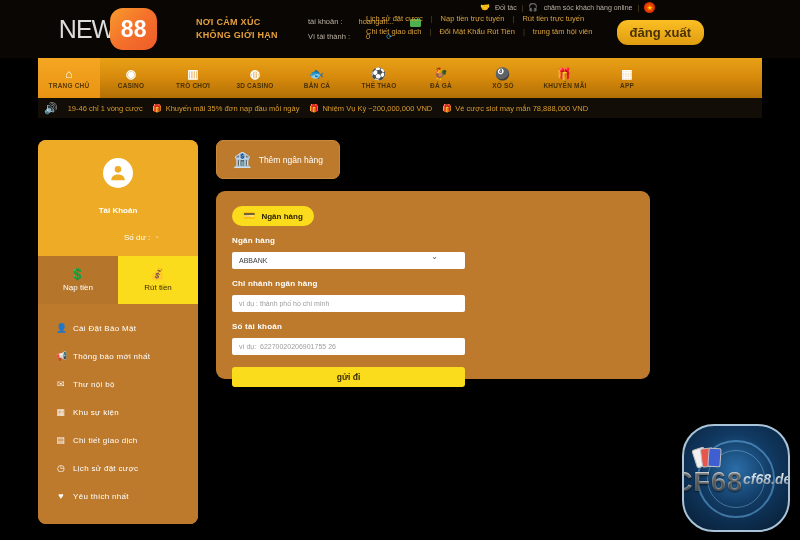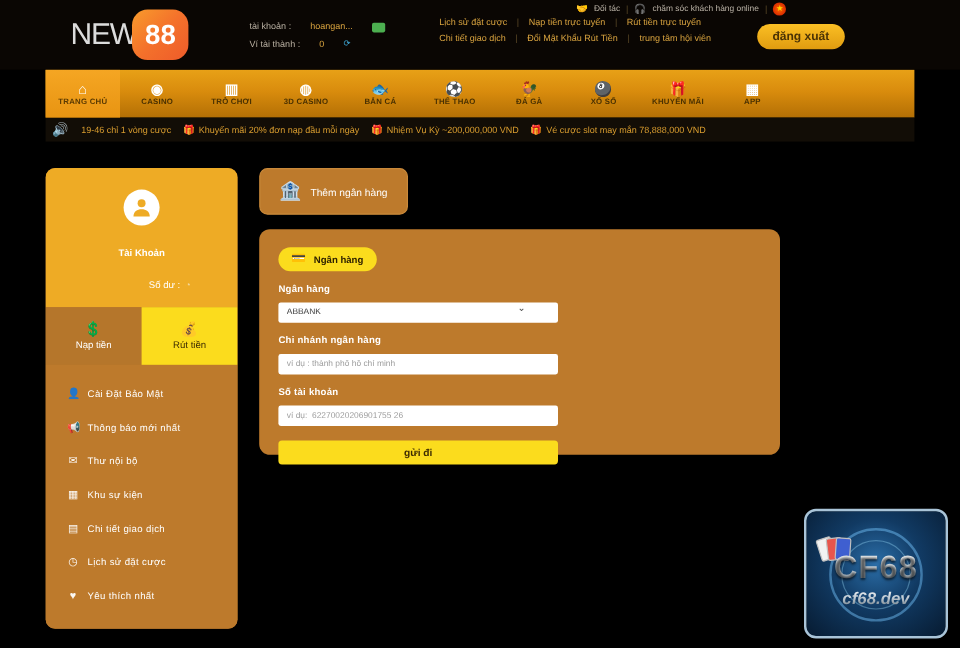--- a/index.html
+++ b/index.html
@@ -75,21 +75,21 @@
   .flag {
     width:11px; height:11px; border-radius:50%;
     background:radial-gradient(circle,#ff6a00 0%, #d92b00 70%);
     display:flex; align-items:center; justify-content:center;
     color:#ffd400; font-size:7px; line-height:1;
   }
 
   .logout-btn {
     position:absolute; right:96px; top:20px;
     background: linear-gradient(180deg,#fbbf24,#e09c10);
-    color:#4a3205; font-size:10px; font-weight:bold;
+    color:#4a3205; font-size:13px; font-weight:bold;
     padding:5px 13px; border-radius:11px; border:none; cursor:pointer;
   }
 
   
   .nav {
     height: 40px; margin: 0 38px;
     background: linear-gradient(180deg,#e8a117 0%,#d98c0d 45%,#b36f05 100%);
     display:flex; align-items:stretch;
   }
   .nav-item {
@@ -212,26 +212,26 @@
     width: 233px; height: 20px;
     background:#fbdc1d; border:none; border-radius:3px;
     color:#3d2c02; font-size:8.5px; font-weight:bold;
     font-family:"Liberation Sans", sans-serif;
     cursor:pointer;
   }
 
   
   .watermark {
     position:absolute; right: 10px; bottom: 8px;
-    width: 120px; height: 108px;
-    border-radius: 10px;
+    width: 108px; height: 108px;
+    border-radius: 32px;
     background:
       radial-gradient(circle at 50% 42%, #2b6ea8 0%, #113a63 45%, #071b31 100%);
     border: 2px solid #a9c4d8;
-    display:flex; flex-direction:column; align-items:center; justify-content:center;
+    display:flex; align-items:center; justify-content:center;
     overflow:hidden;
   }
   .wm-glow {
     position:absolute; width:78px; height:78px; border-radius:50%;
     border:2px solid rgba(120,200,255,.45);
     top:14px;
   }
   .wm-glow2 {
     position:absolute; width:58px; height:58px; border-radius:50%;
     border:1px solid rgba(160,225,255,.35);
@@ -268,20 +268,24 @@
 <div class="page">
 
   <div class="header">
     <div class="logo-wrap">
       <span class="logo-new">NEW</span>
       <span class="logo-88">
         <span>88</span>
       </span>
     </div>
 
+    <div class="slogan">
+      <div>NƠI CẢM XÚC</div>
+      <div>KHÔNG GIỚI HẠN</div>
+    </div>
 
     <div class="acct-block">
       <div class="acct-row">
         <span class="acct-label">tài khoản :</span>
         <span class="acct-val">hoangan...</span>
         <span class="msg-badge"></span>
       </div>
       <div class="acct-row">
         <span class="acct-label">Ví tài thành :</span>
         <span class="acct-val">0</span>
@@ -360,21 +364,21 @@
         <span class="nav-ico">▦</span>
         <span>APP</span>
       </div>
     </div>
 
   <div class="marquee">
     <span class="spk">🔊</span>
     <span class="mq-item">19-46 chỉ 1 vòng cược</span>
     <span class="mq-item">
       <span class="gift">🎁</span>
-      <span>Khuyến mãi 20% đơn nạp đầu mỗi ngày</span>
+      <span>Khuyến mãi 35% đơn nạp đầu mỗi ngày</span>
     </span>
     <span class="mq-item">
       <span class="gift">🎁</span>
       <span>Nhiệm Vụ Kỳ ~200,000,000 VND</span>
     </span>
     <span class="mq-item">
       <span class="gift">🎁</span>
       <span>Vé cược slot may mắn 78,888,000 VND</span>
     </span>
   </div>

